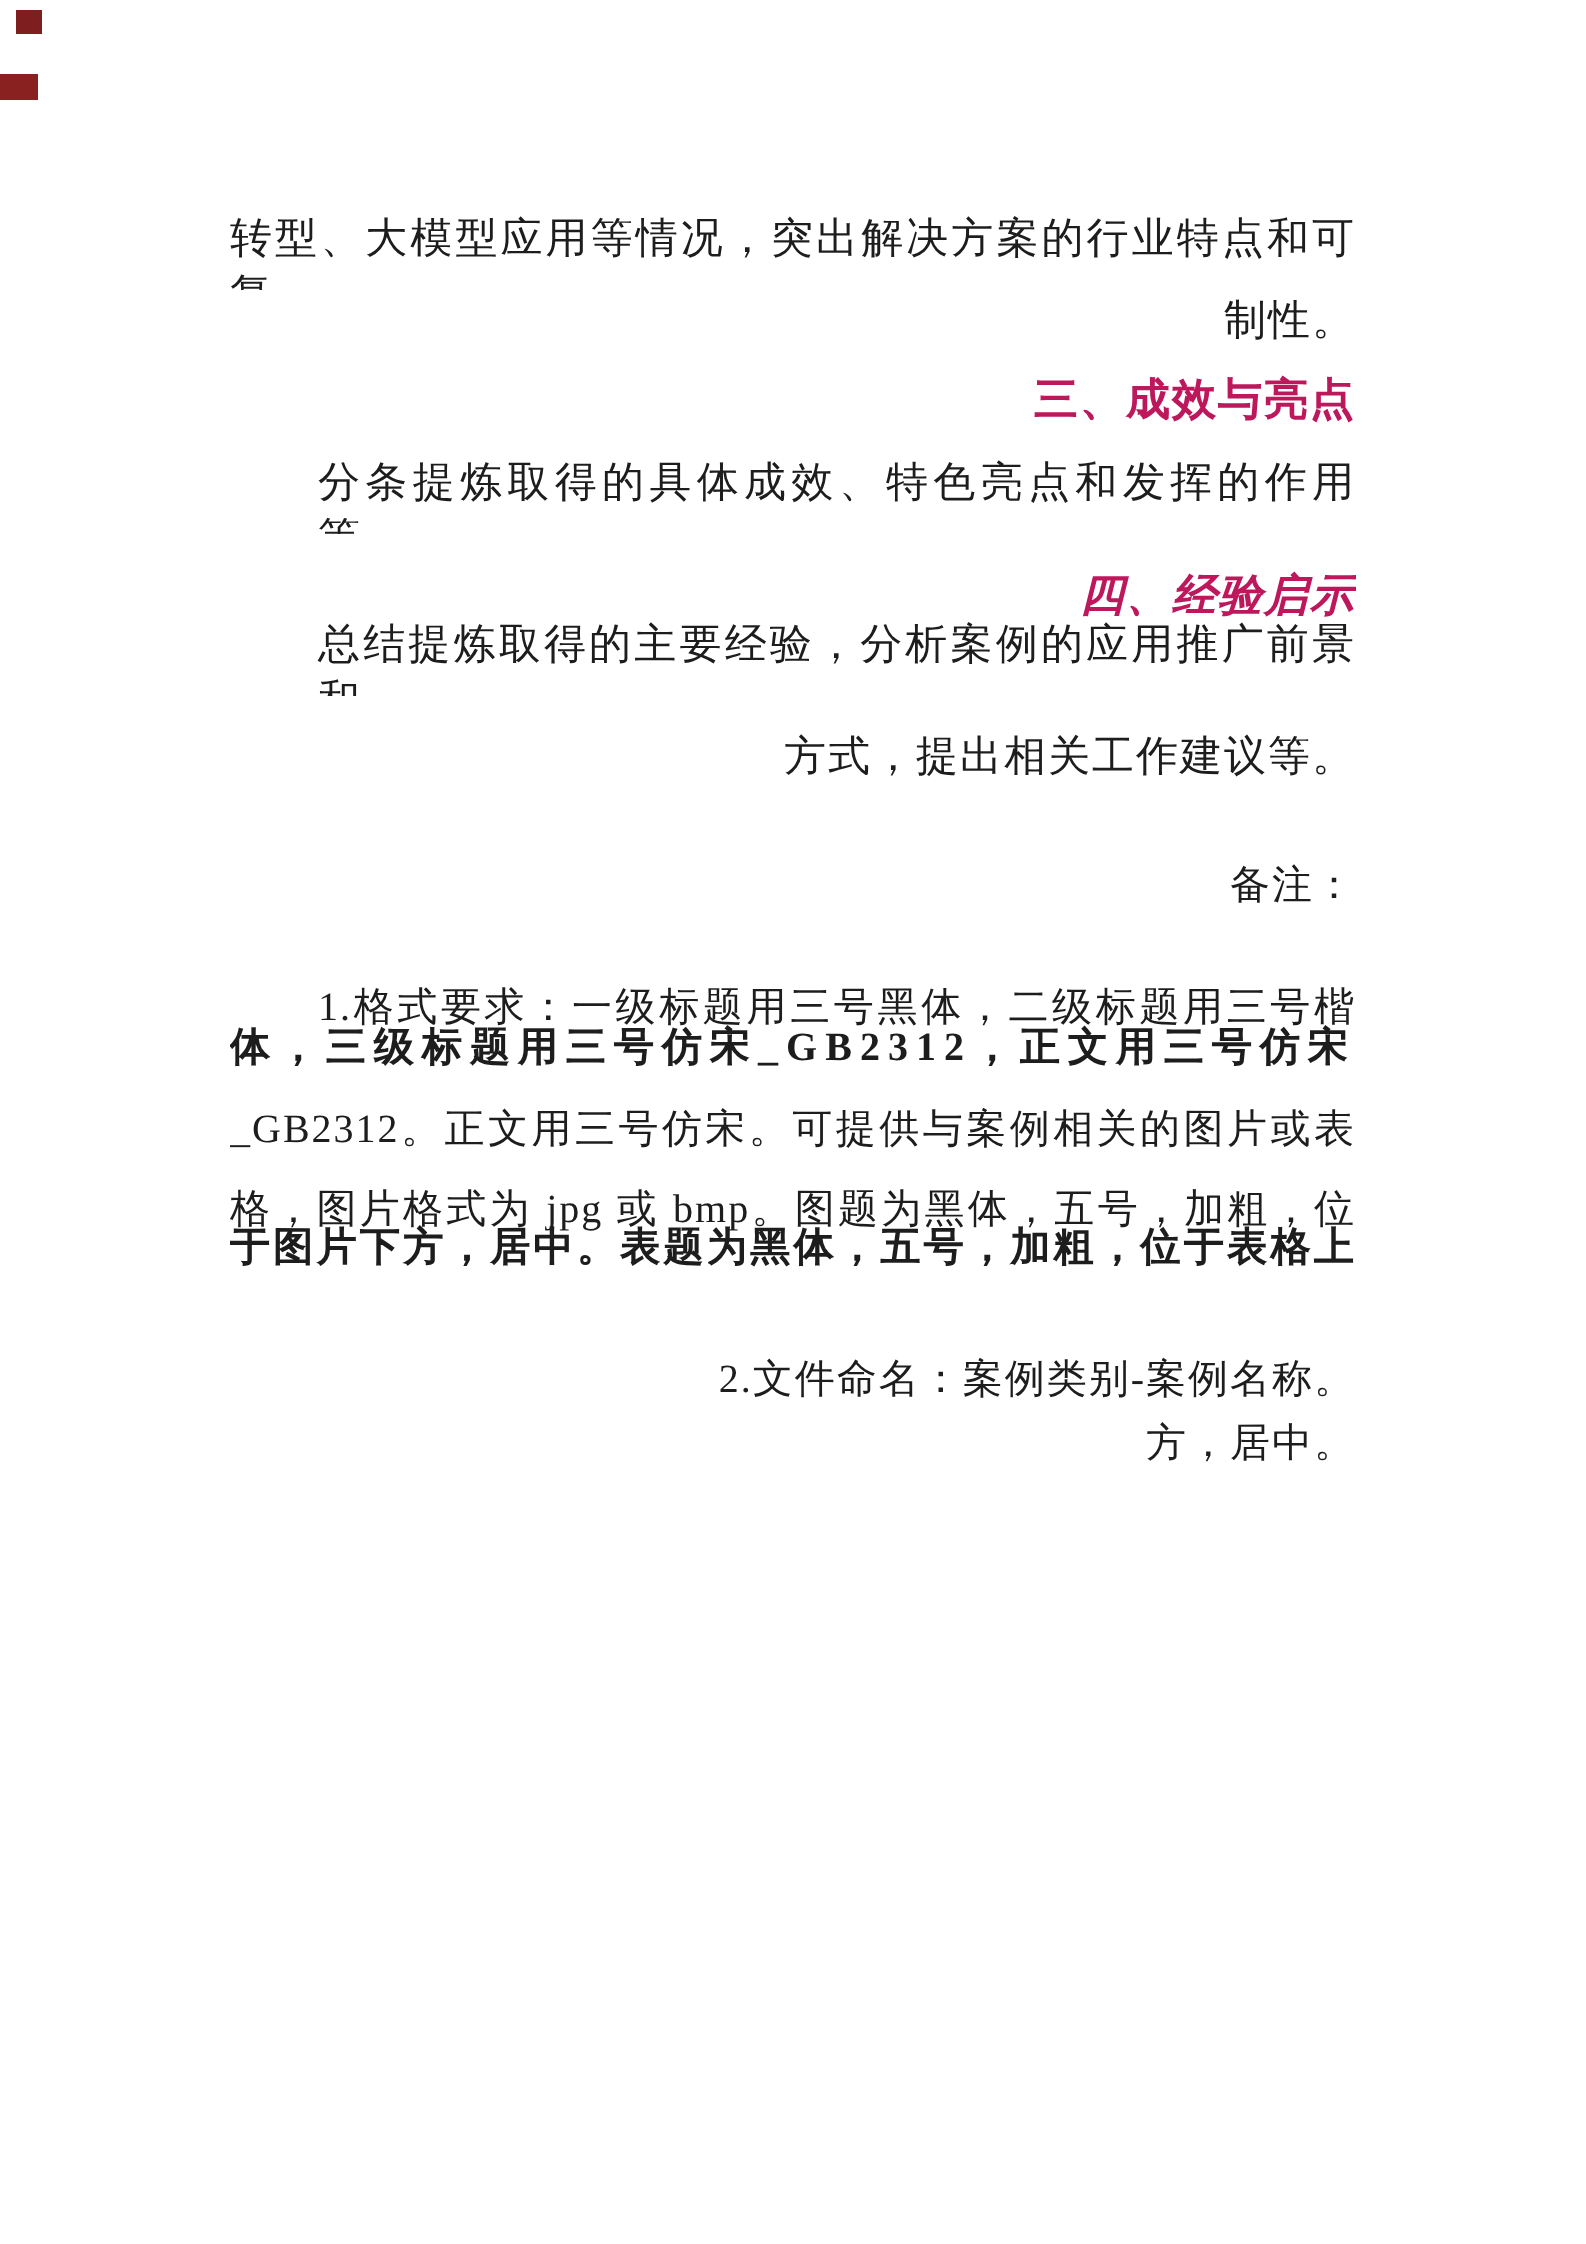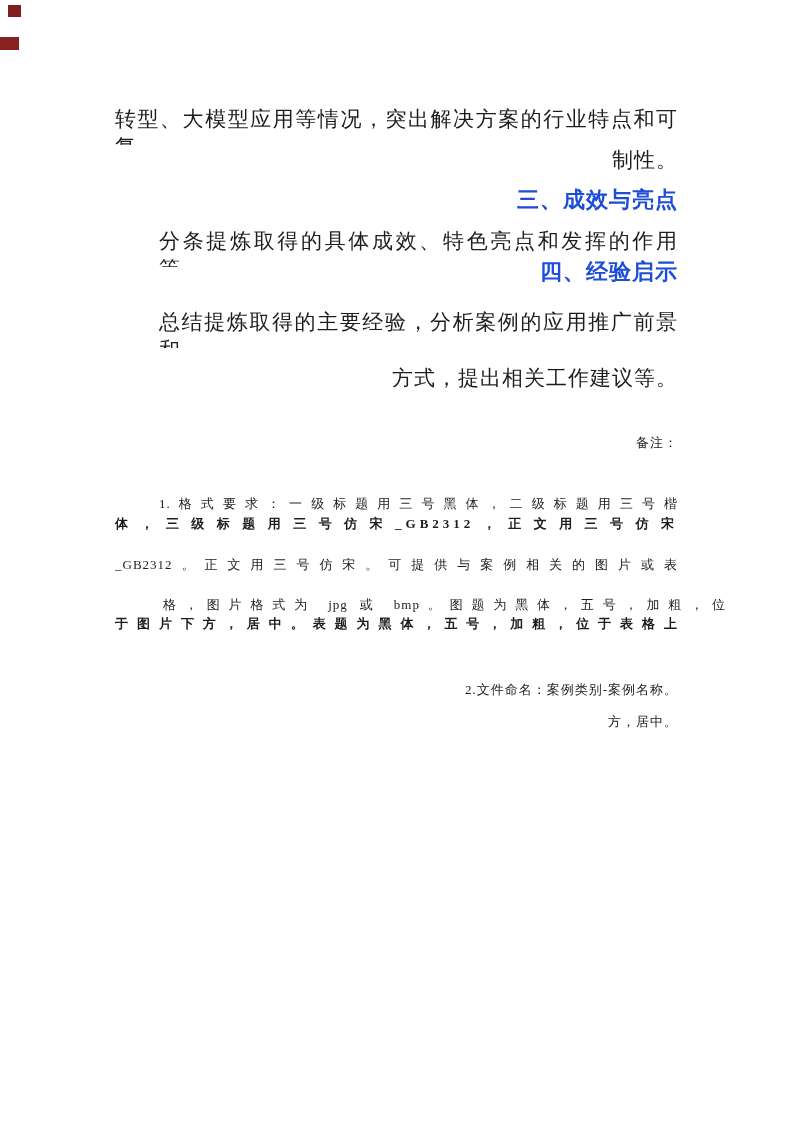--- a/index.html
+++ b/index.html
@@ -37,45 +37,45 @@
   .line.justify {
     white-space: normal;
     text-align: justify;
     text-align-last: justify;
     text-justify: inter-character;
   }
   .line.indent { padding-left: 44px; width: 519px; }
   .line.heading {
     font-family: "Liberation Sans", "DejaVu Sans", sans-serif;
     font-weight: 700;
-    color: #1d4ed8;
+    color: #be185d;
     font-size: 22px;
     letter-spacing: 1px;
   }
   .line.body { font-size: 21px; }
-  .line.note { font-size: 13px; }
+  .line.note { font-size: 20px; }
   .line.wide { letter-spacing: 4px; font-weight: bold; }
 </style>
 </head>
 <body>
 
 <div class="page">
   <span class="corner-mark mark-1" style="background: rgb(126, 30, 30);"></span>
   <span class="corner-mark mark-2" style="background: rgb(138, 33, 33);"></span>
   <div id="text-layer">
       <div class="line body justify" style="top: 105px;">转型、大模型应用等情况，突出解决方案的行业特点和可复</div>
       <div class="line body" style="top: 145.5px;">制性。</div>
       <div class="line heading indent" style="top: 186px;">三、成效与亮点</div>
       <div class="line body justify indent" style="top: 226.5px;">分条提炼取得的具体成效、特色亮点和发挥的作用等。</div>
-      <div class="line heading indent" style="top: 258px;">四、经验启示</div>
+      <div class="line heading indent" style="top: 284px; font-style: italic;">四、经验启示</div>
       <div class="line body justify indent" style="top: 307.5px;">总结提炼取得的主要经验，分析案例的应用推广前景和</div>
       <div class="line body" style="top: 348px; margin-top: 16px;">方式，提出相关工作建议等。</div>
       <div class="line body" style="top: 388.5px;"></div>
       <div class="line note indent" style="top: 429px;">备注：</div>
       <div class="line note justify indent" style="top: 490px;">1.格式要求：一级标题用三号黑体，二级标题用三号楷</div>
       <div class="line note justify wide" style="top: 510px;">体，三级标题用三号仿宋_GB2312，正文用三号仿宋</div>
       <div class="line note justify" style="top: 550.5px;">_GB2312。正文用三号仿宋。可提供与案例相关的图片或表</div>
-      <div class="line note justify" style="top: 591px; margin-left: 48px;">格，图片格式为 jpg 或 bmp。图题为黑体，五号，加粗，位</div>
+      <div class="line note justify" style="top: 591px;">格，图片格式为 jpg 或 bmp。图题为黑体，五号，加粗，位</div>
       <div class="line note justify" style="top: 610px; font-weight: bold;">于图片下方，居中。表题为黑体，五号，加粗，位于表格上</div>
       <div class="line note" style="top: 708px;">方，居中。</div>
       <div class="line note indent" style="top: 676px;">2.文件命名：案例类别-案例名称。</div>
     </div>
 </div>
 
 </body></html>

